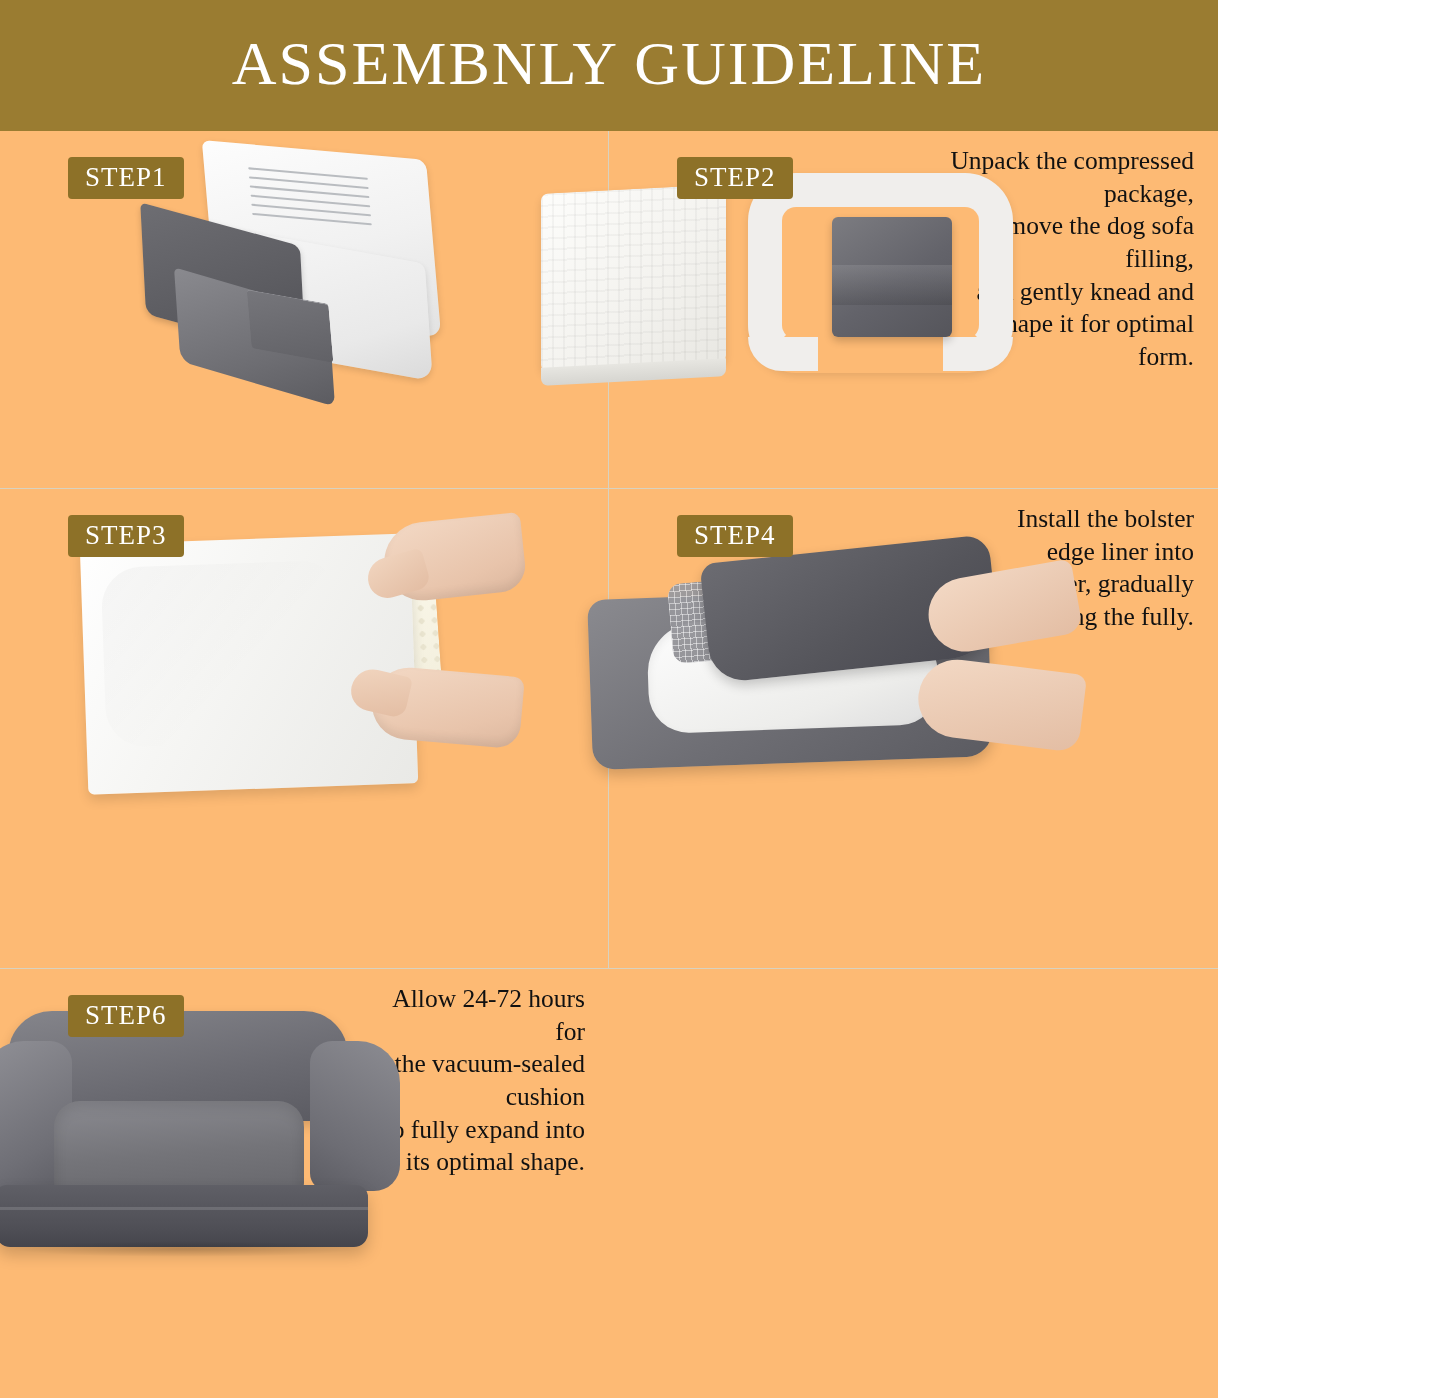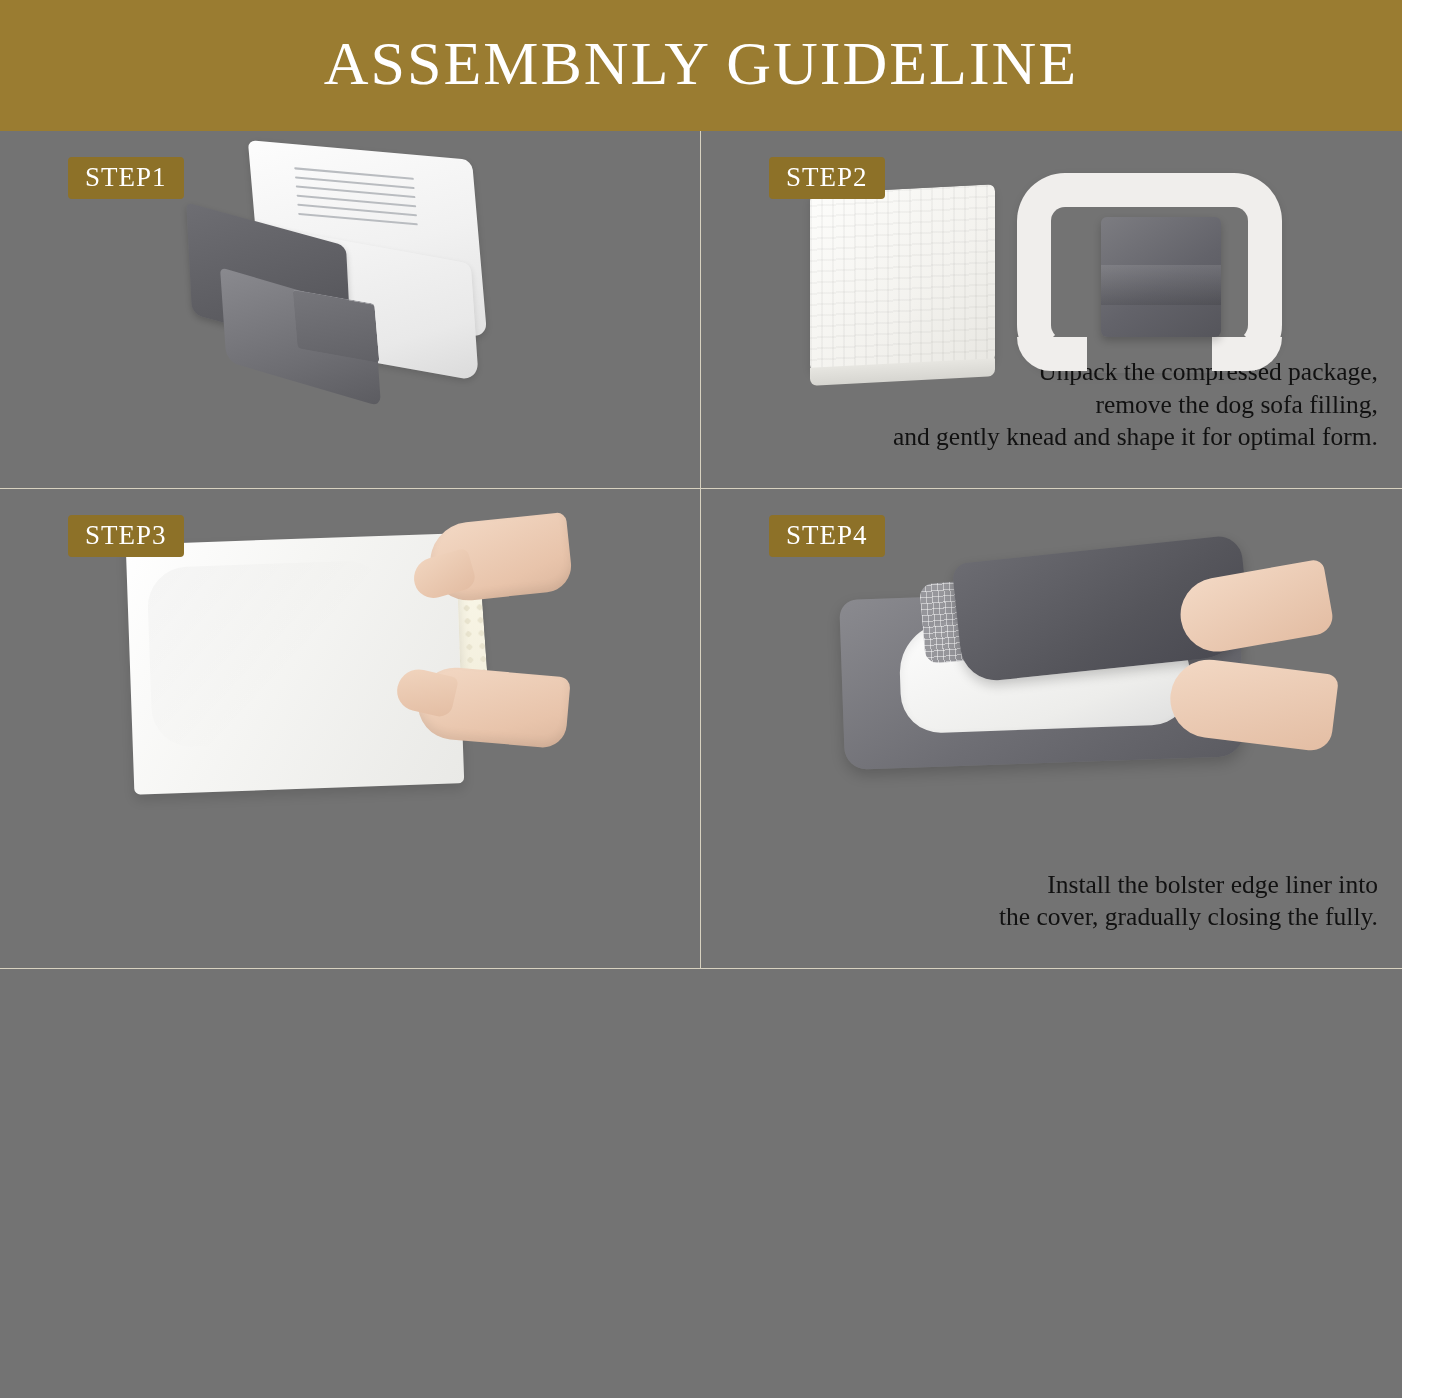--- a/index.html
+++ b/index.html
@@ -8,24 +8,24 @@
     padding: 0;
     background: #ffffff;
   }
   body {
     width: 1445px;
     height: 1398px;
     font-family: "Liberation Serif", serif;
     overflow: hidden;
   }
   .page {
-    width: 1402px;
+    width: 1218px;
     height: 1398px;
     position: relative;
-    background: #737373;
+    background: #fdba74;
   }
   
   .header {
     width: 100%;
     height: 131px;
     background: #9a7c31;
     display: flex;
     align-items: center;
     justify-content: center;
   }
@@ -42,23 +42,23 @@
   
   .grid {
     display: grid;
     grid-template-columns: 1fr 1fr;
     grid-template-rows: 358px 480px 429px;
     width: 100%;
     height: 1267px;
   }
   .cell {
     position: relative;
-    padding: 14px 24px 26px 24px;
+    padding: 14px 24px 4px 24px;
     display: flex;
-    flex-direction: column;
+    flex-direction: row;
   }
   .cell.border-right { border-right: 1px solid #d8d2c0; }
   .cell.border-bottom { border-bottom: 1px solid #d8d2c0; }
 
   .step-badge {
     position: absolute;
     left: 68px;
     top: 26px;
     background: #8d7128;
     color: #ffffff;
@@ -422,15 +422,31 @@
           <div class="s4-flap"></div>
           <div class="s4-hand1"></div>
           <div class="s4-hand2"></div>
         </div>
       </div>
       <div class="caption">Install the bolster edge liner into
 the cover, gradually closing the fully.</div>
     </div>
 
 
+    <div class="cell">
+      <div class="step-badge">STEP6</div>
+      <div class="art">
+        <div class="s6-wrap">
+          <div class="s6-back"></div>
+          <div class="s6-armL"></div>
+          <div class="s6-armR"></div>
+          <div class="s6-seat"></div>
+          <div class="s6-plinth"></div>
+          <div class="s6-shadow"></div>
+        </div>
+      </div>
+      <div class="caption">Allow 24-72 hours for
+the vacuum-sealed cushion
+to fully expand into its optimal shape.</div>
+    </div>
 
   </div>
 </div>
 
 </body></html>

